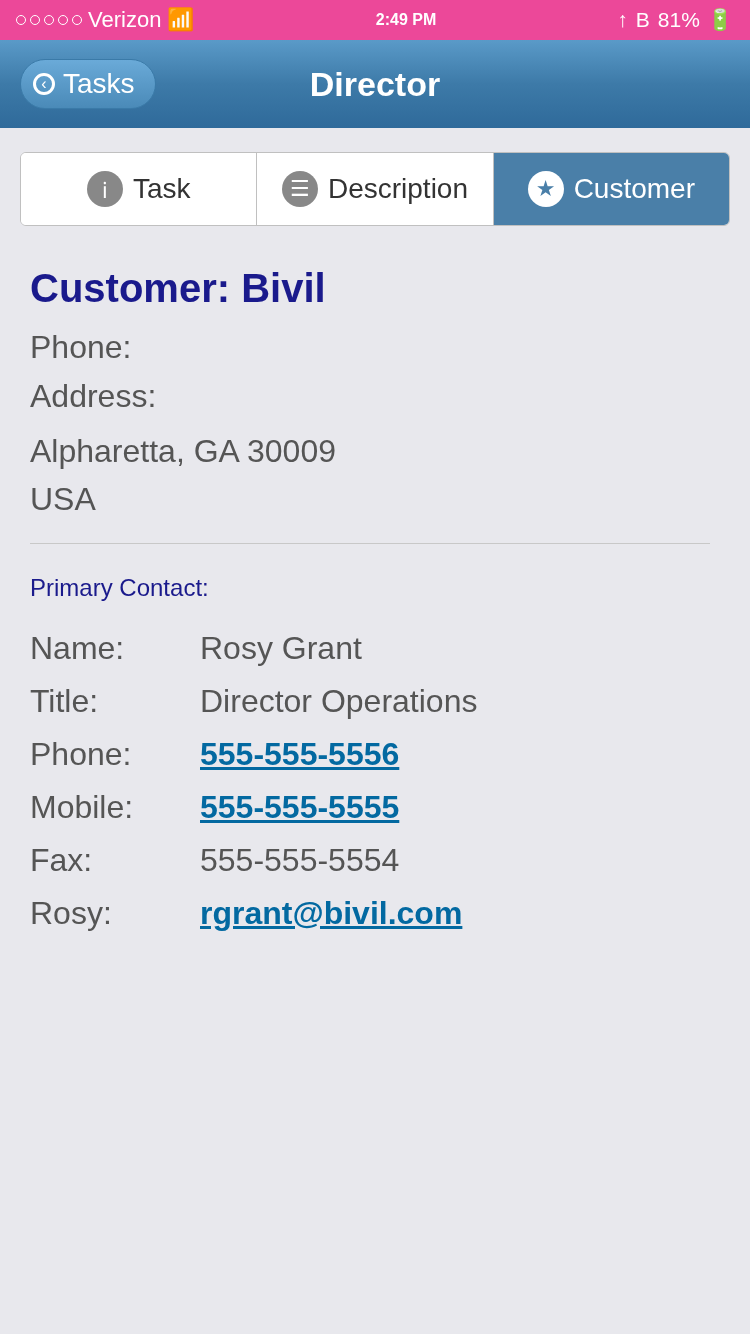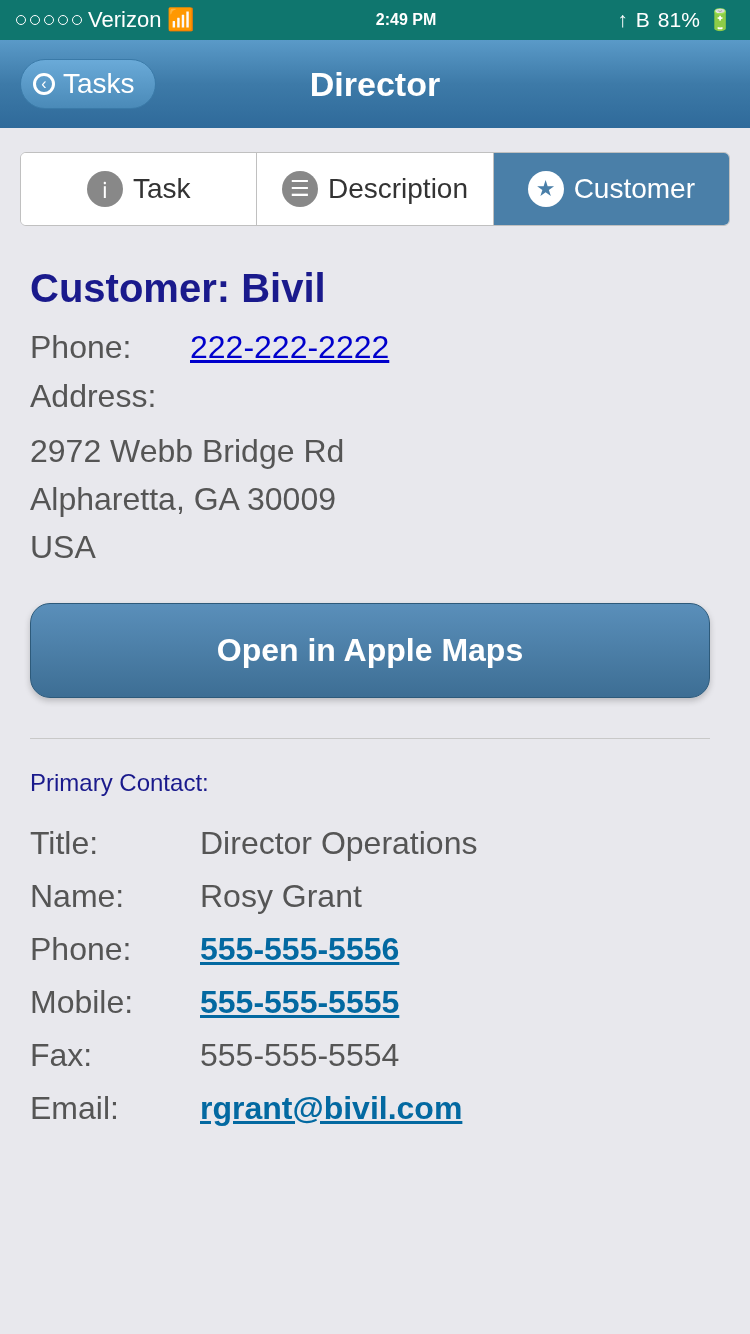--- a/index.html
+++ b/index.html
@@ -8,21 +8,21 @@
     body {
       width: 750px;
       min-height: 1334px;
       font-family: -apple-system, 'Helvetica Neue', Helvetica, Arial, sans-serif;
       background: #e8e8ed;
       font-size: 32px;
     }
 
     
     .status-bar {
-      background: #0f766e;
+      background: #ec4899;
       height: 40px;
       display: flex;
       align-items: center;
       justify-content: space-between;
       padding: 0 16px;
       color: white;
       font-size: 22px;
       font-weight: 500;
     }
     .status-left { display: flex; align-items: center; gap: 6px; }
@@ -262,64 +262,61 @@
 
 <div class="content">
 
   <div class="customer-name">
     <span>Customer: </span>
     <span>Bivil</span>
   </div>
 
   <div class="info-row">
     <span class="info-label">Phone:</span>
-    <a class="info-link" href="#">222-222-2222</a>
   </div>
 
   <div class="info-row">
     <span class="info-label">Address:</span>
   </div>
   <div class="address-block">
-    <div class="address-line">2972 Webb Bridge Rd</div>
     <div class="address-line">Alpharetta, GA 30009</div>
     <div class="address-line">USA</div>
   </div>
 
-  <button class="maps-button">Open in Apple Maps</button>
 
   <div class="divider"></div>
 
   <div class="section-title">Primary Contact:</div>
 
   <div class="contact-table">
+
+    <div class="contact-row">
+      <span class="contact-label">Name:</span>
+      <span class="contact-value">Rosy Grant</span>
+    </div>
 
     <div class="contact-row">
       <span class="contact-label">Title:</span>
       <span class="contact-value">Director Operations</span>
     </div>
 
     <div class="contact-row">
-      <span class="contact-label">Name:</span>
-      <span class="contact-value">Rosy Grant</span>
-    </div>
-
-    <div class="contact-row">
       <span class="contact-label">Phone:</span>
       <a class="contact-link" href="#">555-555-5556</a>
     </div>
 
     <div class="contact-row">
       <span class="contact-label">Mobile:</span>
       <a class="contact-link" href="#">555-555-5555</a>
     </div>
 
     <div class="contact-row">
       <span class="contact-label">Fax:</span>
       <span class="contact-value">555-555-5554</span>
     </div>
 
     <div class="contact-row">
-      <span class="contact-label">Email:</span>
+      <span class="contact-label">Rosy:</span>
       <a class="contact-link" href="#">rgrant@bivil.com</a>
     </div>
 
   </div>
 </div>
 
 </body></html>

